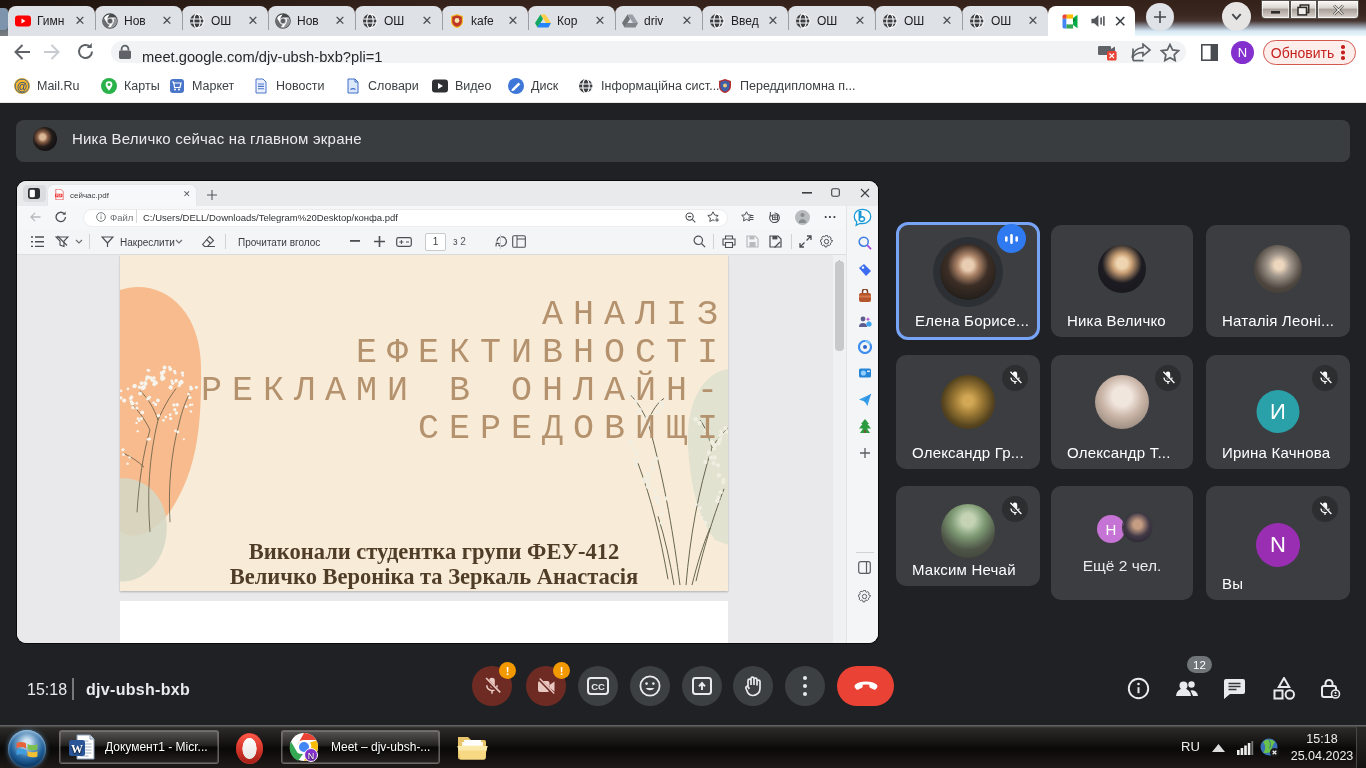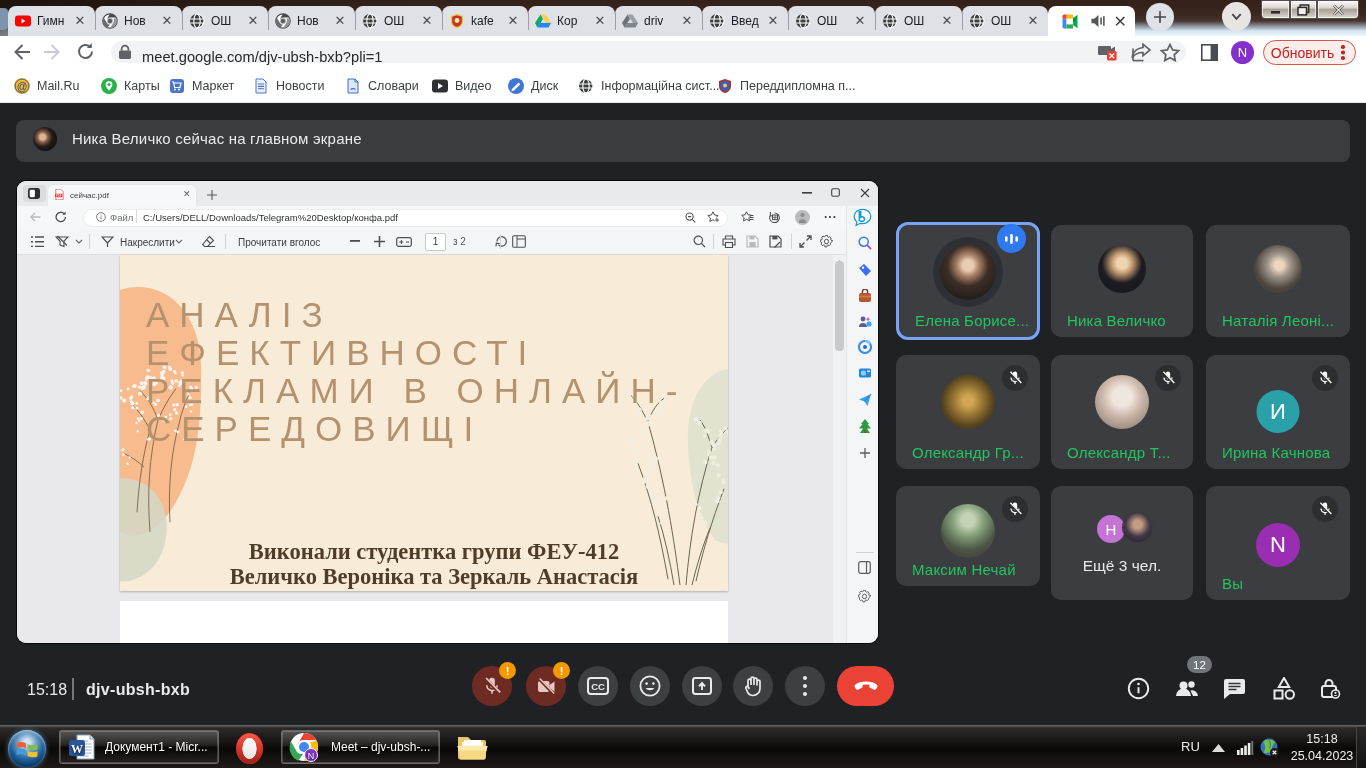--- a/index.html
+++ b/index.html
@@ -21,21 +21,21 @@
 #omni{position:absolute;left:111px;top:5px;width:1075px;height:22px;border-radius:11px;background:#f1f3f4}
 
 #bookmarks{top:68px;left:0;width:1366px;height:35px;background:#fff;border-bottom:1px solid #e8e8e8}
 .bm{position:absolute;top:0;height:35px;display:flex;align-items:center;font-size:12.5px;color:#3c4043;white-space:nowrap}
 .bm .bi{width:16px;height:16px;margin-right:7px}
 
 #meet{top:103px;left:0;width:1366px;height:622px;background:#202124}
 #banner{position:absolute;left:16px;top:17px;width:1334px;height:42px;background:#3a3d40;border-radius:8px}
 
 .tile{position:absolute;background:#3b3d41;border-radius:10px}
-.tname{position:absolute;left:16px;bottom:8px;color:#22c55e;font-size:15px;letter-spacing:.2px}
+.tname{position:absolute;left:16px;bottom:8px;color:#ffffff;font-size:15px;letter-spacing:.2px}
 .avatar{position:absolute;border-radius:50%;left:50%;transform:translateX(-50%)}
 .micoff{position:absolute;top:10px;right:12px;width:26px;height:26px;border-radius:50%;background:rgba(42,44,46,.85);display:flex;align-items:center;justify-content:center}
 
 .ctl{position:absolute;width:40px;height:40px;border-radius:50%;background:#3c4043;display:flex;align-items:center;justify-content:center}
 .ctl.red{background:#6e2b24}
 .badge{position:absolute;width:17px;height:17px;border-radius:50%;background:#f29900;color:#fff;font-weight:700;font-size:11px;display:flex;align-items:center;justify-content:center;top:-4px;right:-4px}
 
 #taskbar{top:725px;left:0;width:1366px;height:43px;background:linear-gradient(180deg,#6e6e6e 0,#565656 1px,#2b2a28 3px,#171514 40%,#0a0908 55%,#161312 80%,#1f1a18 100%)}
 .tbtn{position:absolute;top:5px;height:34px;border:1px solid rgba(125,120,115,.75);border-radius:3px;background:linear-gradient(180deg,rgba(255,255,255,.22) 0,rgba(255,255,255,.08) 45%,rgba(0,0,0,.18) 50%,rgba(255,255,255,.06) 100%);display:flex;align-items:center;color:#fff;font-size:12px;text-shadow:0 1px 2px #000;box-shadow:inset 0 0 0 1px rgba(255,255,255,.18)}
 
@@ -657,21 +657,21 @@
               <circle cx="541.1" cy="272.7" r="1.6"></circle>
               <circle cx="542.5" cy="263.3" r="1.7"></circle>
               <circle cx="543.1" cy="256.4" r="1.8"></circle>
               <circle cx="546.2" cy="247.7" r="2.1"></circle>
               <circle cx="585.3" cy="272.6" r="2.2"></circle>
               <circle cx="581.8" cy="267.3" r="1.6"></circle>
               <circle cx="580.1" cy="257.6" r="2.0"></circle>
               <circle cx="575.7" cy="253.7" r="2.0"></circle>
             </g>
     </svg>
-    <div class="abs" style="left:0;right:0;top:41px;font-family:Liberation Sans, sans-serif;color:#b5926e;font-size:35px;letter-spacing:10px;text-align:left;line-height:38px;padding-left:26px">АНАЛІЗ<br>ЕФЕКТИВНОСТІ<br>РЕКЛАМИ В ОНЛАЙН-<br>СЕРЕДОВИЩІ</div>
+    <div class="abs" style="left:0;right:0;top:41px;font-family:Liberation Mono, monospace;color:#b5926e;font-size:35px;letter-spacing:10px;text-align:right;line-height:38px;padding-left:26px">АНАЛІЗ<br>ЕФЕКТИВНОСТІ<br>РЕКЛАМИ В ОНЛАЙН-<br>СЕРЕДОВИЩІ</div>
     <div class="abs" style="left:0;right:0;top:284px;font-family:'Liberation Serif',serif;color:#503d28;font-size:22.5px;font-weight:700;text-align:center;line-height:25px;padding-left:20px">Виконали студентка групи ФЕУ-412<br>Величко Вероніка та Зеркаль Анастасія</div>
   </div>
 
   <div class="abs" style="left:103px;top:420px;width:608px;height:42px;background:#fff"></div>
 
   <div class="abs" style="left:816px;top:74px;width:13px;height:388px;background:#f0f1f2"></div>
   <svg class="abs" style="left:819px;top:79px" width="7" height="5" viewBox="0 0 8 5">
           <path d="M0 5L4 0l4 5z" fill="#5f6368"></path>
         </svg>
   <div class="abs" style="left:818px;top:80px;width:9px;height:90px;background:#c7c9cb;border-radius:4px"></div>
@@ -795,21 +795,21 @@
             <path d="M3 6.5a4 4 0 0 0 7.3 2.3M11 6.5a4 4 0 0 1-.4 1.7" stroke="#fff" stroke-width="1.2" fill="none"></path>
             <path d="M7 10.8v2.2" stroke="#fff" stroke-width="1.2"></path>
             <path d="M1.8 1.2l11 11.2" stroke="#2a2c2e" stroke-width="2.6"></path>
             <path d="M2.4.8l11 11.2" stroke="#fff" stroke-width="1.3"></path>
           </svg>
         </div>
  </div>
  <div class="tile" style="left:1051px;top:383px;width:142px;height:114px">
    <div class="abs" style="left:46px;top:29px;width:28px;height:28px;border-radius:50%;background:#c573d4;color:#fff;font-size:15px;display:flex;align-items:center;justify-content:center">H</div>
    <div class="abs" style="left:72px;top:27px;width:29px;height:29px;border-radius:50%;background:radial-gradient(circle at 50% 40%,#c59d83 0 18%,#433a48 52%,#1c1923 100%);box-shadow:0 0 0 1px #393b3e"></div>
-   <div class="abs" style="left:0;right:0;top:71px;text-align:center;color:#e8eaed;font-size:15.5px">Ещё 3 чел.</div>
+   <div class="abs" style="left:0;right:0;top:71px;text-align:center;color:#e8eaed;font-size:15.5px">Ещё 2 чел.</div>
  </div>
  <div class="tile" style="left:1206px;top:383px;width:144px;height:114px">
    <div class="avatar" style="top:37px;width:44px;height:44px;background:#9a2eb3;color:#fff;font-size:22px;display:flex;align-items:center;justify-content:center">N</div>
    <div class="tname">Вы</div>
    <div class="micoff">
           <svg width="14" height="14" viewBox="0 0 14 14">
             <path d="M4.8 2.8a2.2 2.2 0 0 1 4.4 0v3.4a2.2 2.2 0 0 1-3.3 1.9z" fill="#fff"></path>
             <path d="M3 6.5a4 4 0 0 0 7.3 2.3M11 6.5a4 4 0 0 1-.4 1.7" stroke="#fff" stroke-width="1.2" fill="none"></path>
             <path d="M7 10.8v2.2" stroke="#fff" stroke-width="1.2"></path>
             <path d="M1.8 1.2l11 11.2" stroke="#2a2c2e" stroke-width="2.6"></path>

